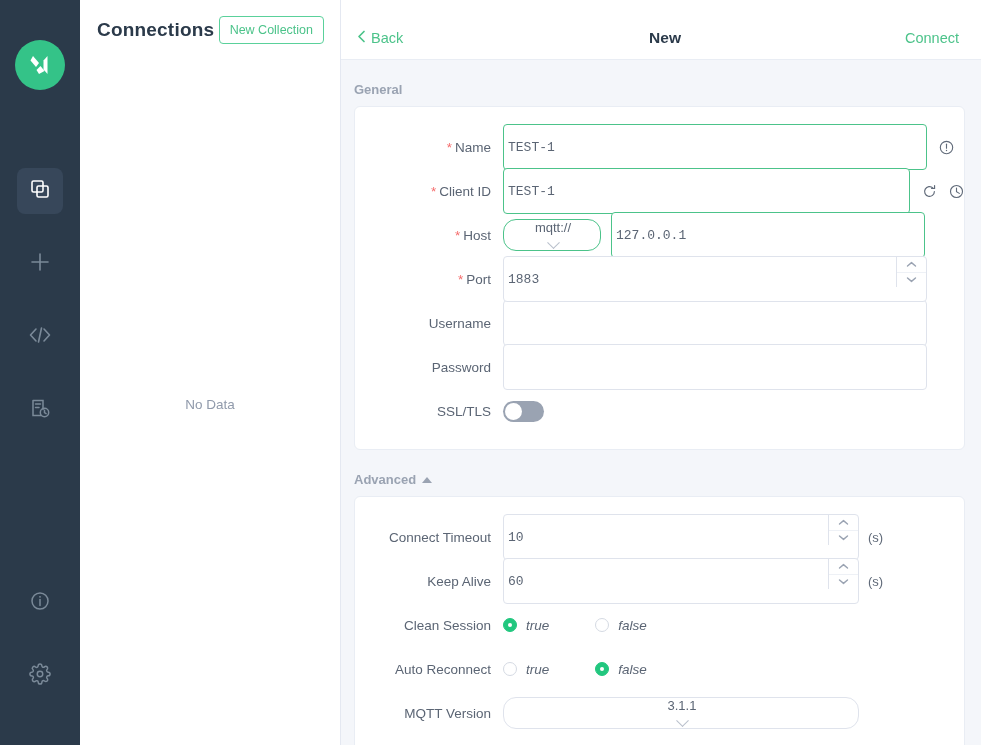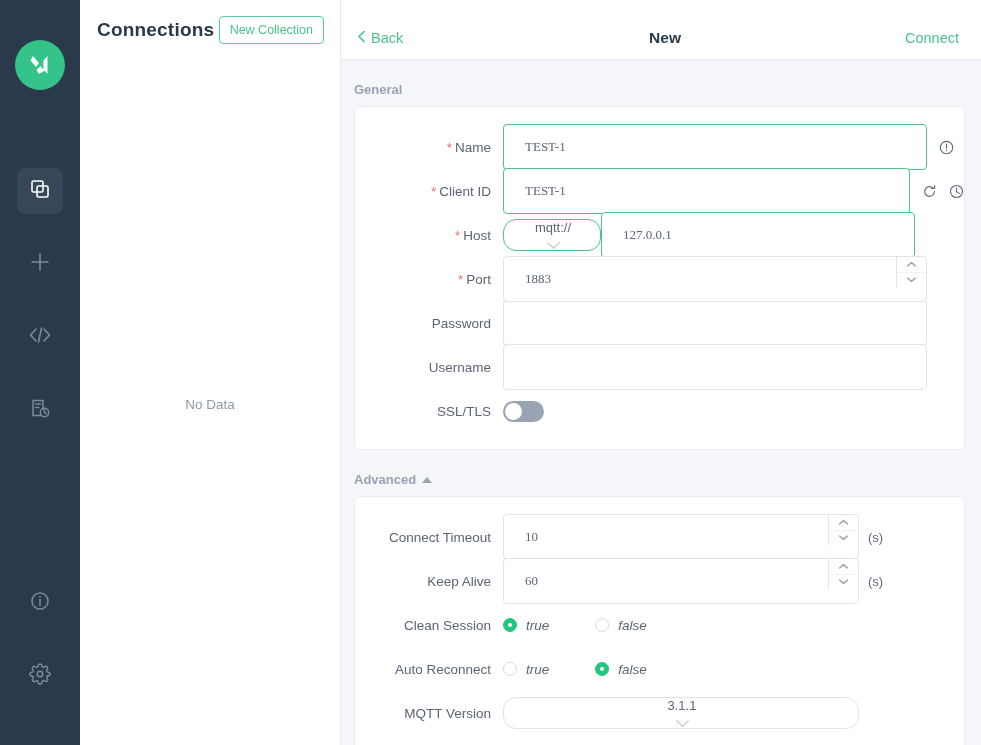--- a/index.html
+++ b/index.html
@@ -148,40 +148,40 @@
   .req { color: #f56c6c; margin-right: 3px; }
 
   .input {
     height: 46px;
     border: 1px solid #dfe3ec;
     border-radius: 4px;
     background: #ffffff;
     font-size: 13px;
     color: #5b6574;
     display: flex; align-items: center;
-    padding: 0 21px;
-    font-family: Liberation Serif, serif;
+    padding: 0 4px;
+    font-family: Liberation Mono, monospace;
   }
   .input.valid { border-color: #4cc38a; }
   .input.wide { width: 424px; }
   .input.port { width: 424px; padding-right: 0; position: relative; }
   .input.num { width: 356px; padding-right: 0; position: relative; }
 
   .select {
     height: 32px; width: 98px;
     border: 1px solid #4cc38a;
     border-radius: 13px; background: #fff;
     display: flex; align-items: center; justify-content: space-between;
     padding: 0 9px 0 11px;
     font-size: 13px; color: #5b6574;
     cursor: pointer;
     flex-direction: column;
   }
   .select.plain { border-color: #dfe3ec; width: 356px; }
-  .host-input { width: 314px; }
+  .host-input { width: 314px; margin-left: 10px; }
 
   .chev {
     width: 9px; height: 9px;
     border-right: 1.6px solid #b9c0cc;
     border-bottom: 1.6px solid #b9c0cc;
     transform: rotate(45deg) translate(-2px,-2px);
   }
 
   .spinner {
     position: absolute; right: 0; top: 0;
@@ -402,28 +402,28 @@
               <span class="spin-half">
                 <svg width="11" height="7" viewBox="0 0 11 7" fill="none" stroke="#9aa3b2" stroke-width="1.4" stroke-linecap="round" stroke-linejoin="round">
                     <polyline points="1.5,2 5.5,5.4 9.5,2"></polyline>
                   </svg>
               </span>
             </span>
           </div>
         </div>
 
         <div class="row">
-          <div class="row-label">Password</div>
+          <div class="row-label">Username</div>
           <div class="input wide">
             <span></span>
           </div>
         </div>
 
         <div class="row">
-          <div class="row-label">Username</div>
+          <div class="row-label">Password</div>
           <div class="input wide">
             <span></span>
           </div>
         </div>
 
         <div class="row">
           <div class="row-label">SSL/TLS</div>
           <div class="toggle">
             <span class="knob"></span>
           </div>

